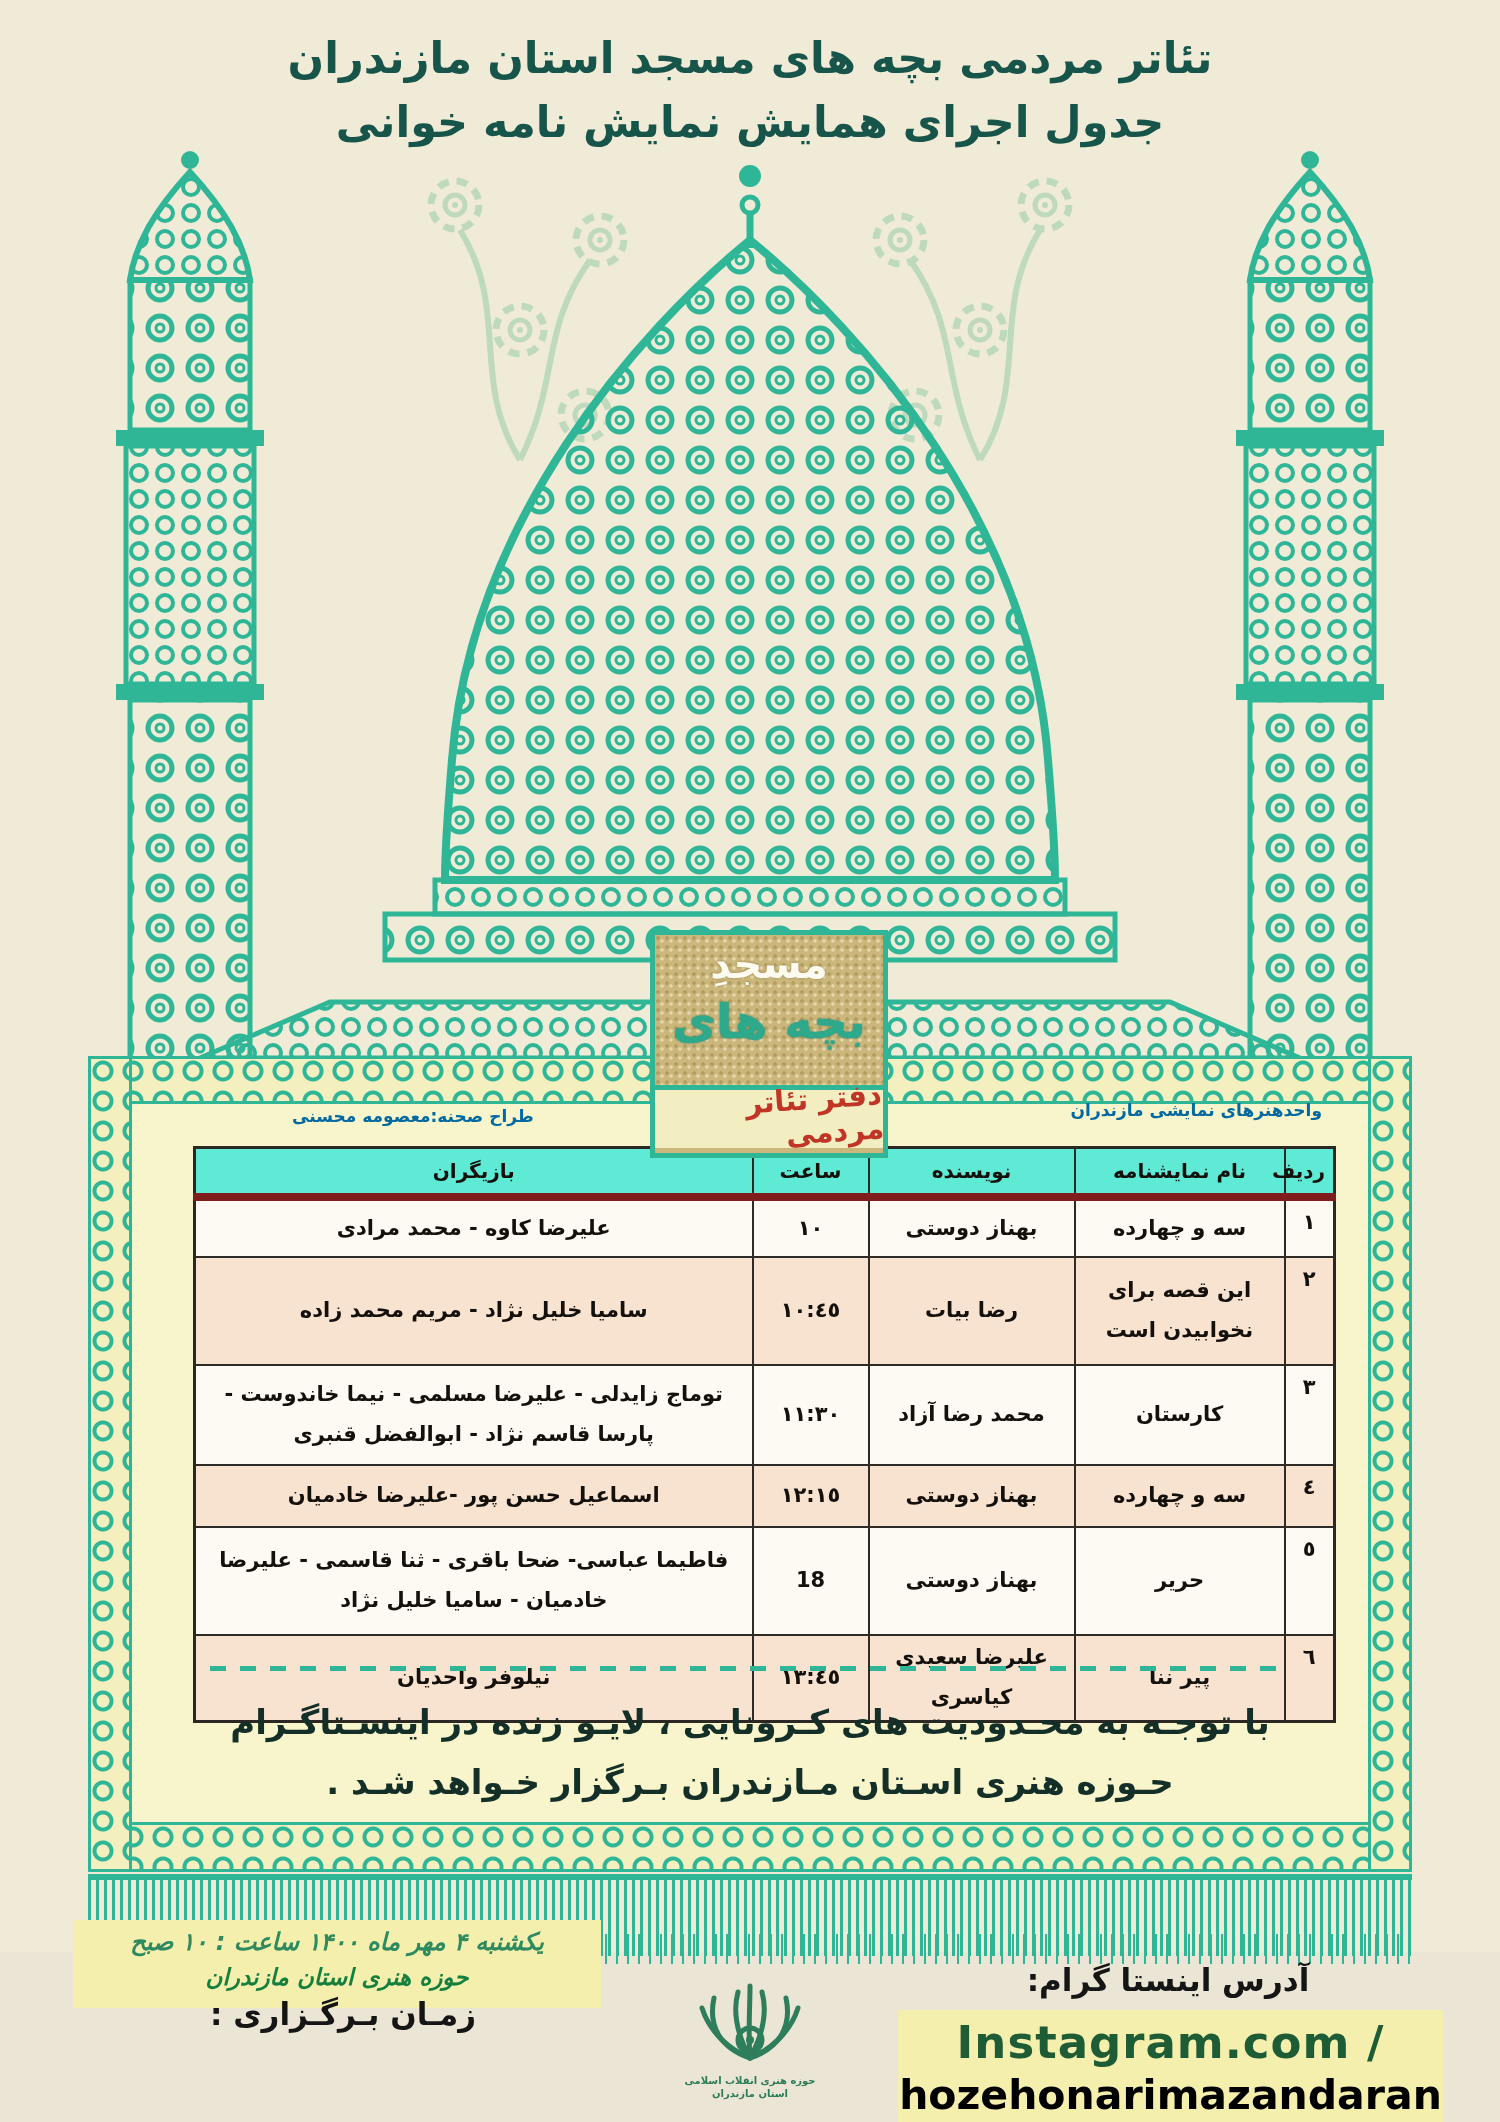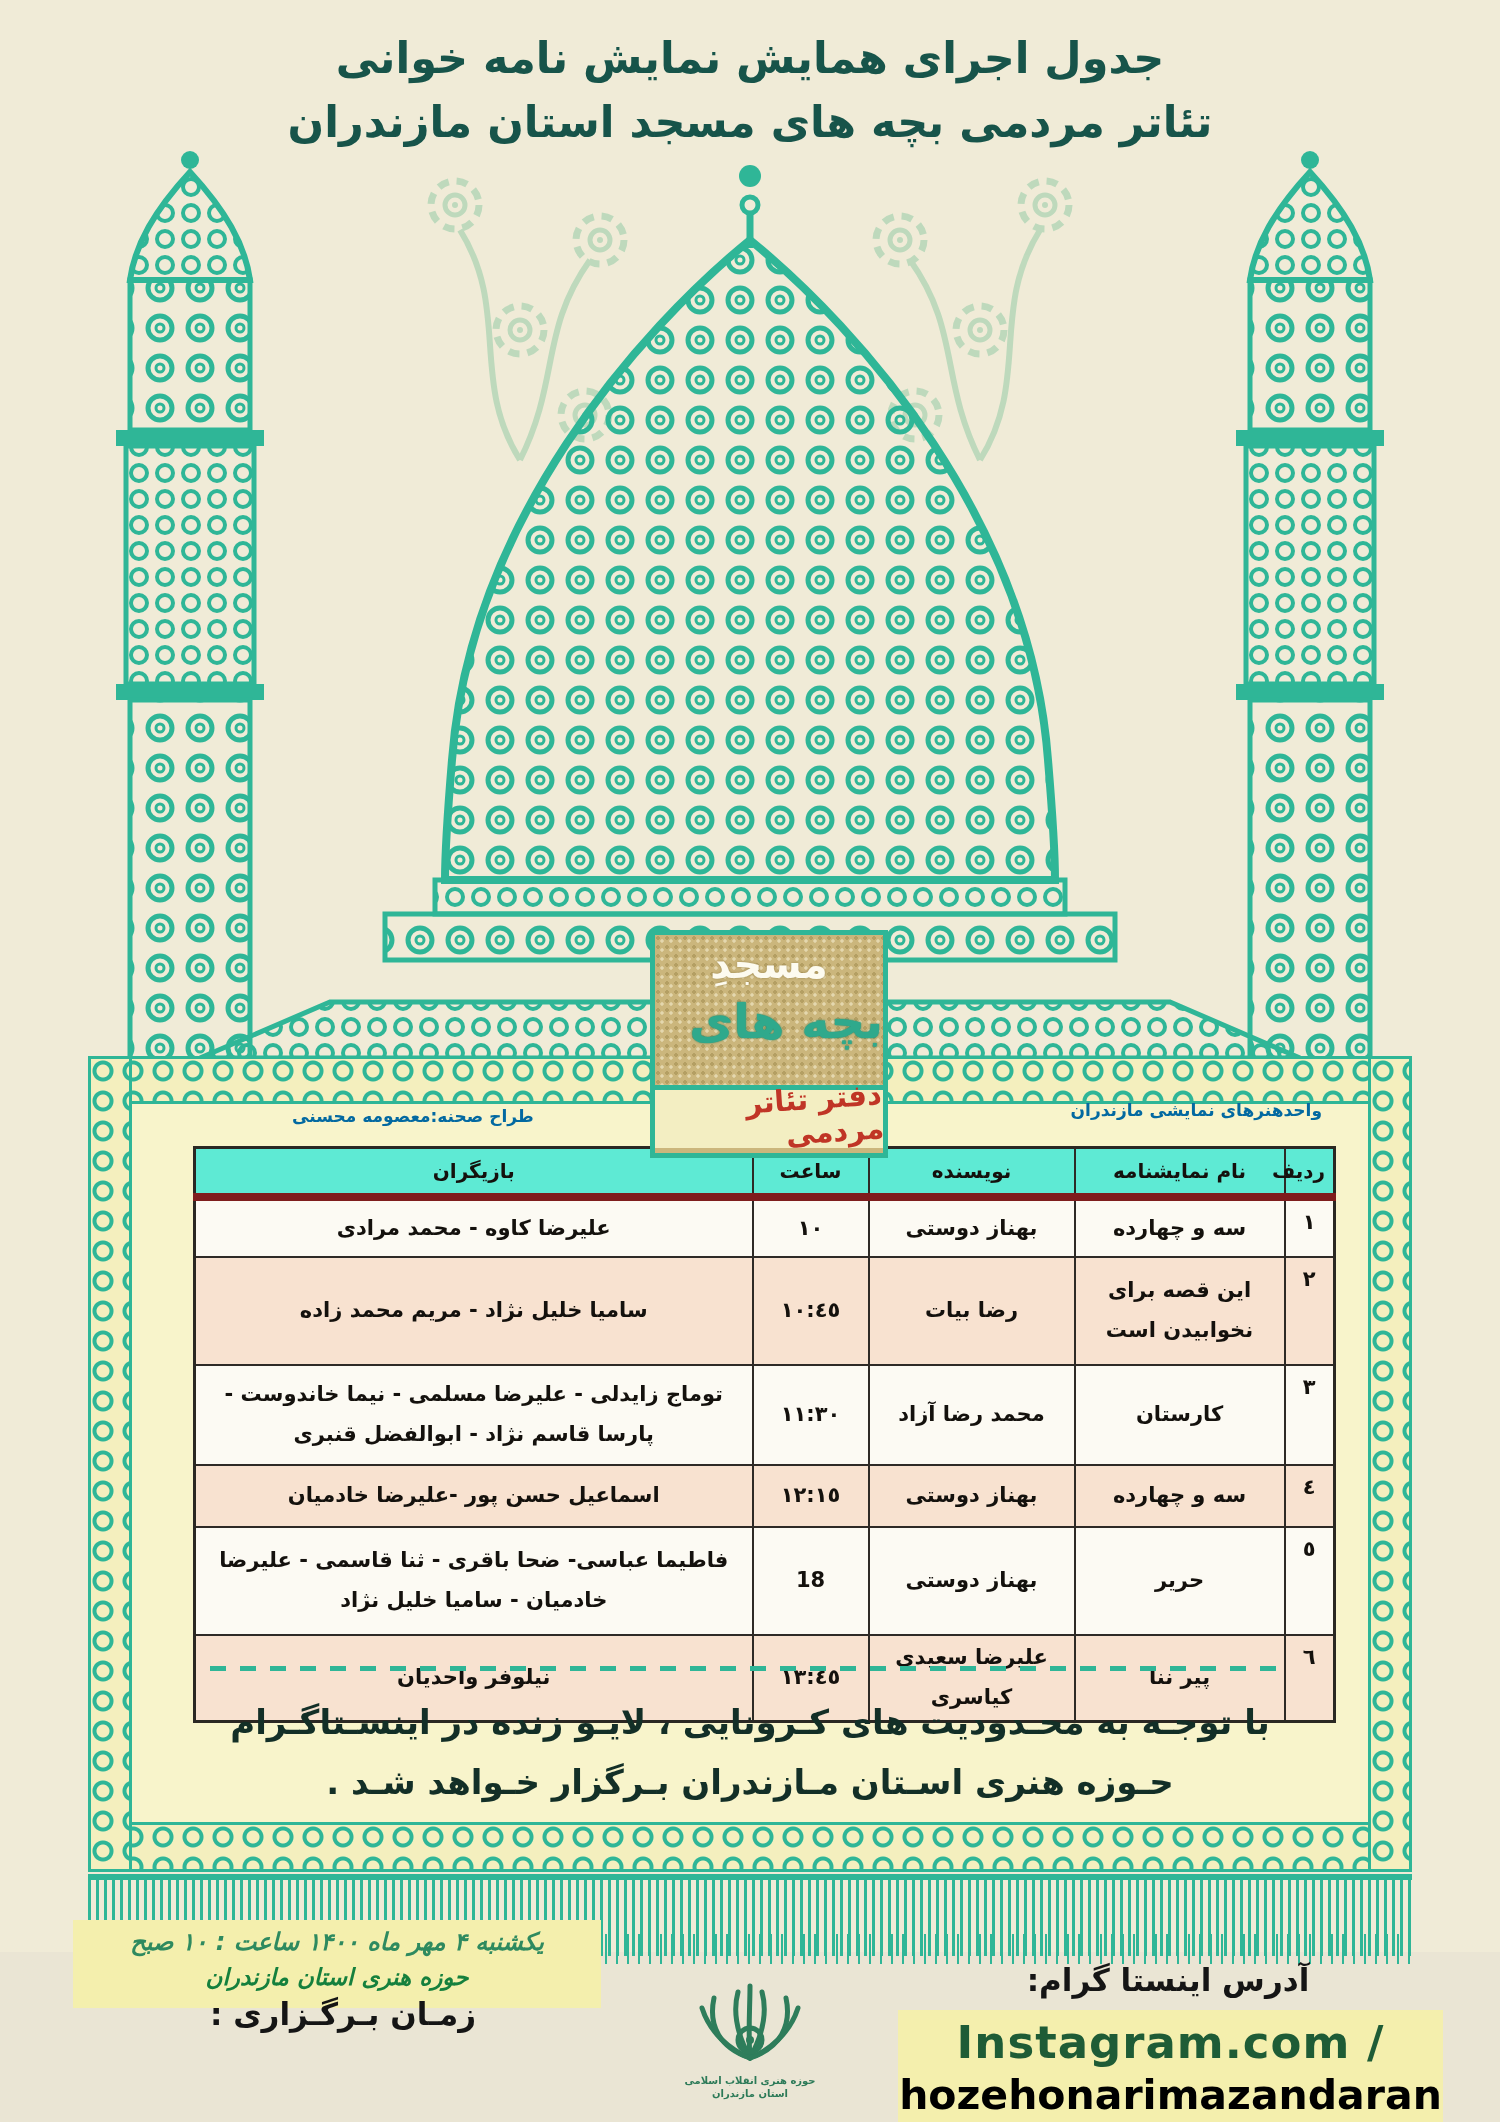--- a/index.html
+++ b/index.html
@@ -31,21 +31,21 @@
     background:repeating-linear-gradient(90deg,#2fb697 0 2px, rgba(0,0,0,0) 2px 11px);}
   
   .emblem{position:absolute;left:650px;top:930px;width:228px;height:218px;z-index:7;
     border:5px solid #2fb697;background:#cbb67c;}
   .emblem .gold{position:relative;width:100%;height:150px;overflow:hidden;
     background-image:radial-gradient(circle at 3px 3px,#b49f63 1.6px,rgba(0,0,0,0) 2px),
       radial-gradient(circle at 7px 6px,#e4d7ae 1.4px,rgba(0,0,0,0) 2px);
     background-size:9px 9px;}
   .emblem .w1{position:absolute;top:6px;left:0;width:100%;text-align:center;
     color:#fdfbef;font-weight:900;font-size:40px;text-shadow:0 0 3px #9c8850;}
-  .emblem .w2{position:absolute;top:58px;left:0;width:100%;text-align:right;
+  .emblem .w2{position:absolute;top:58px;left:0;width:100%;text-align:center;
     color:#2fa98c;font-weight:900;font-size:48px;text-shadow:0 0 2px #0e7c63;}
   .emblem .band{height:58px;border-top:5px solid #2fb697;background:#f3eec2;
     display:flex;align-items:center;justify-content:center;}
   .emblem .band span{color:#c03526;font-weight:900;font-size:29px;transform:rotate(-4deg);}
   
   .cap{position:absolute;z-index:7;font-weight:800;color:#0369a1;font-size:17px;}
   .cap.right{right:178px;top:1100px;}
   .cap.left{left:292px;top:1106px;}
   
   table.sched{position:absolute;left:193px;top:1146px;width:1140px;z-index:6;
@@ -141,22 +141,22 @@
       <rect x="435" y="880" width="630" height="34" fill="url(#ringsSmall)" stroke="#2fb697" stroke-width="5"></rect>
       <rect x="385" y="914" width="730" height="46" fill="url(#rings)" stroke="#2fb697" stroke-width="5"></rect>
       <path d="M200,1058 L330,1002 L1170,1002 L1300,1058 Z" fill="url(#ringsSmall)" stroke="#2fb697" stroke-width="5"></path>
     </g>
 
     <use href="#minaretdef" x="100" y="148"></use>
     <use href="#minaretdef" x="1220" y="148"></use>
   </svg>
 
   <div class="title">
+    <div>تئاتر مردمی بچه های مسجد استان مازندران</div>
     <div>جدول اجرای همایش نمایش نامه خوانی</div>
-    <div>تئاتر مردمی بچه های مسجد استان مازندران</div>
   </div>
 
   <div class="carpet-inner"></div>
   <div class="strip top"></div>
   <div class="strip bottom"></div>
   <div class="strip left"></div>
   <div class="strip right"></div>
   <div class="fringe"></div>
 
   <div class="emblem">

